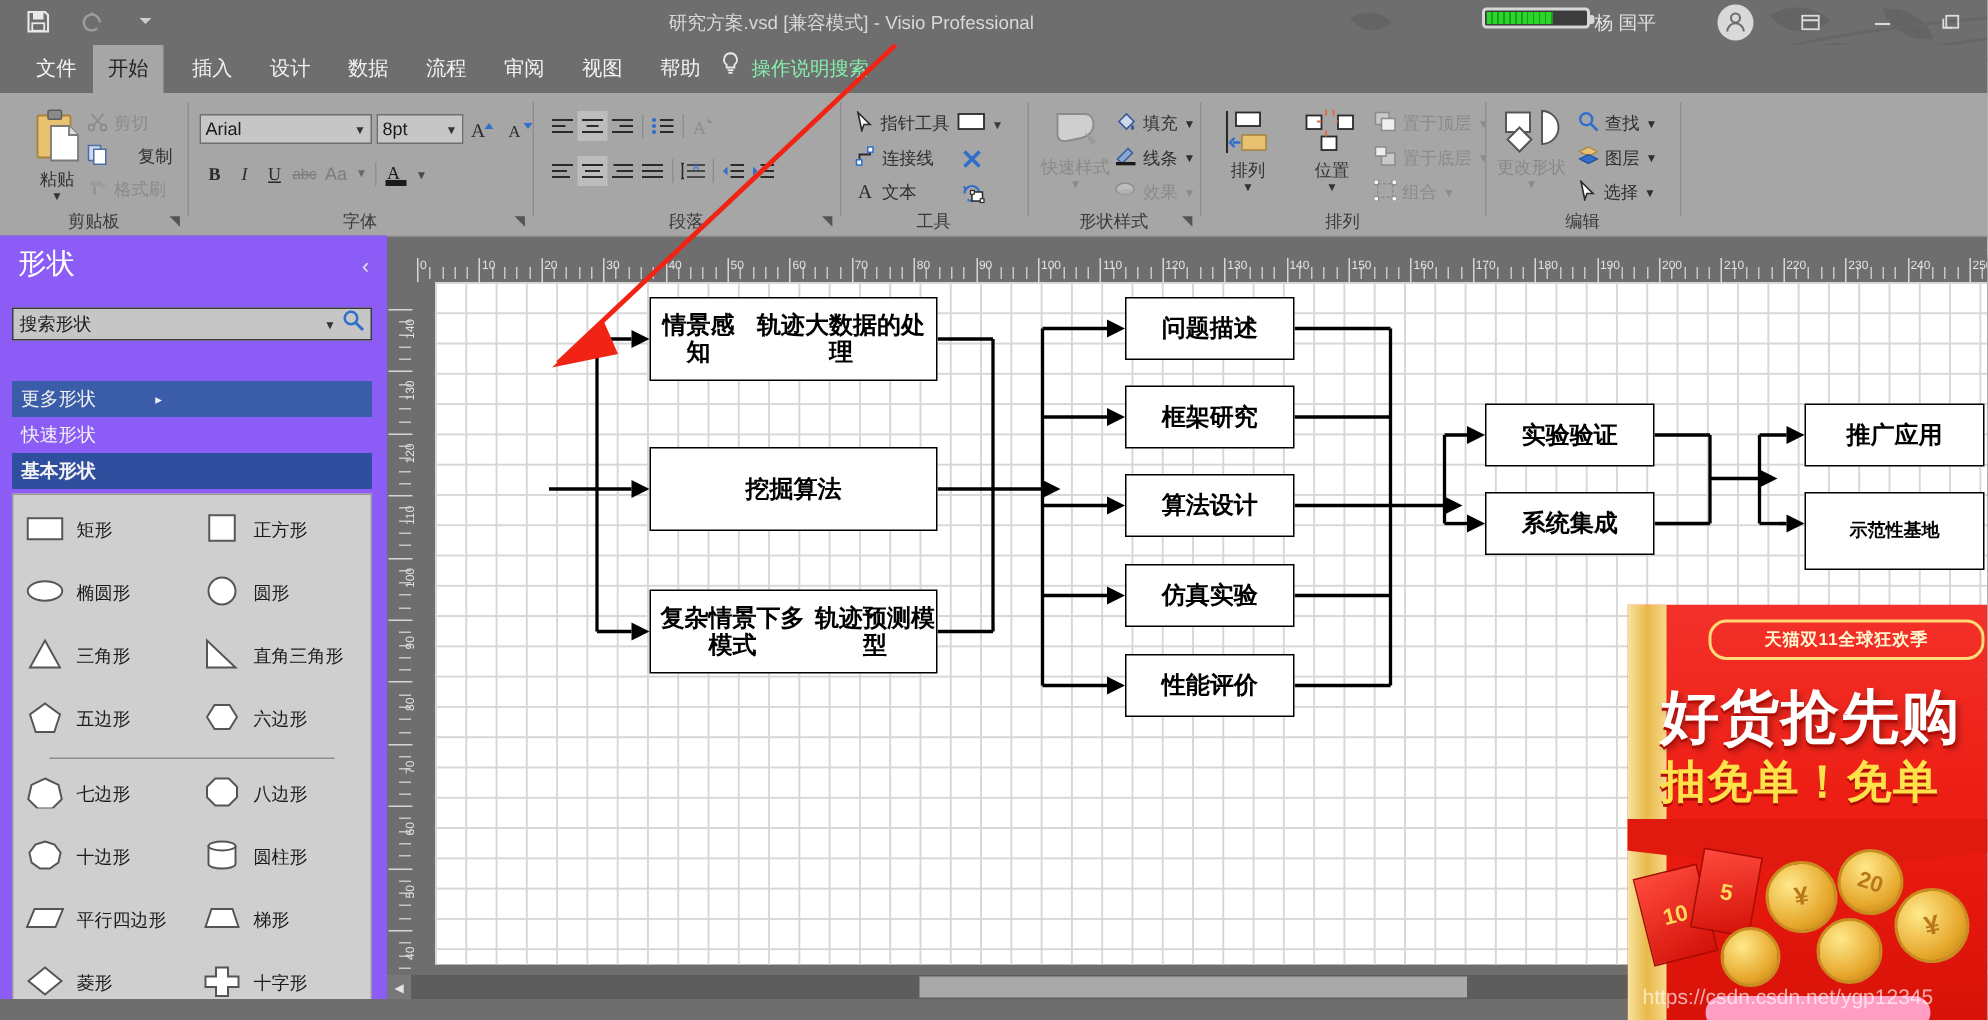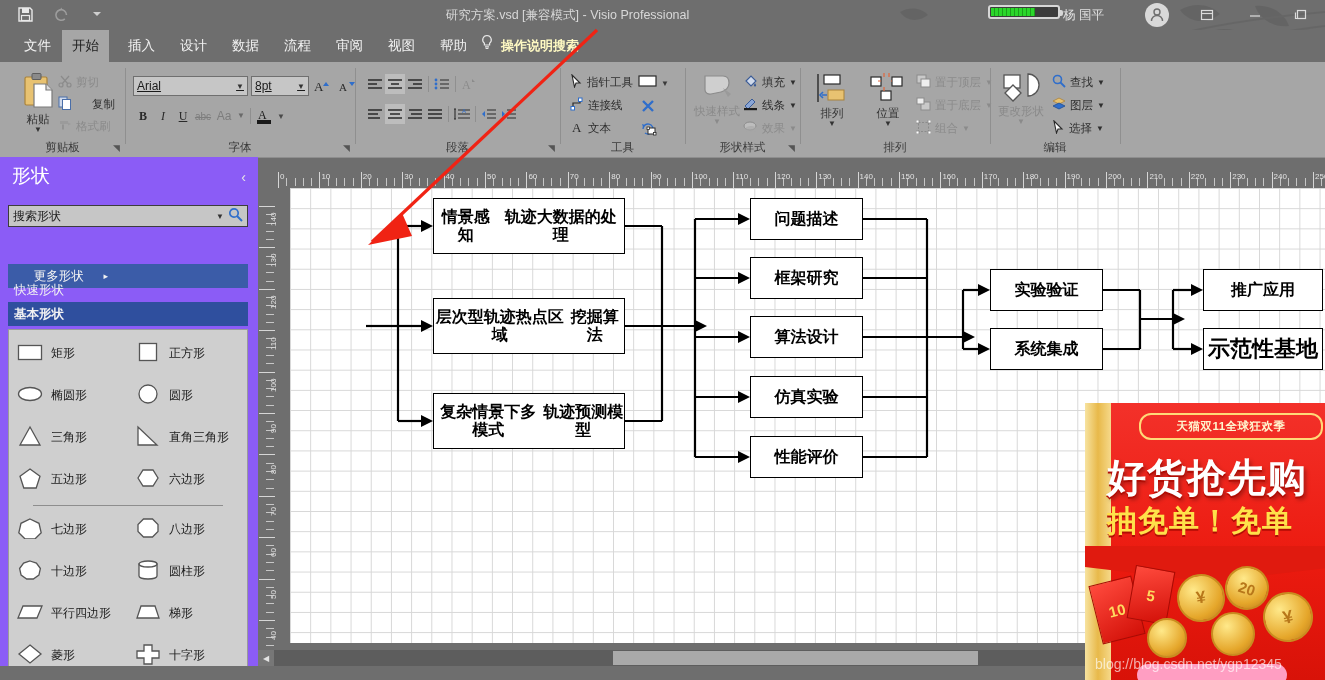--- a/index.html
+++ b/index.html
@@ -27,39 +27,39 @@
   .username{position:absolute;left:1063px;top:0;height:30px;line-height:30px;color:#e2e2e2;font-size:12.5px;}
   .avatar{position:absolute;left:1145px;top:3px;width:24px;height:24px;border-radius:50%;background:#d9d9d9;display:flex;align-items:center;justify-content:center;}
   .wctl{position:absolute;top:0;height:30px;width:30px;display:flex;align-items:center;justify-content:center;color:#dcdcdc;}
   .wctl.r{left:1192px;} .wctl.m{left:1240px;} .wctl.x{left:1286px;}
   .leaves{position:absolute;left:0;top:0;width:1325px;height:70px;opacity:.30;pointer-events:none;}
 
   
   .tabstrip{position:absolute;left:0;top:30px;width:1325px;height:32px;background:#6e6e6e;}
   .tab{position:absolute;top:0;height:32px;line-height:32px;color:#f2f2f2;font-size:13.5px;padding:0 10px;}
   .tab.active{background:#a6a6a6;color:#1f1f1f;}
-  .tellme{position:absolute;top:0;height:32px;line-height:32px;color:#fef9c3;font-size:13px;display:flex;align-items:center;gap:7px;font-weight:bold;}
+  .tellme{position:absolute;top:0;height:32px;line-height:32px;color:#86efac;font-size:13px;display:flex;align-items:center;gap:7px;}
   .share{position:absolute;right:14px;top:33px;height:26px;line-height:26px;color:#ededed;font-size:12.5px;display:flex;align-items:center;gap:5px;}
 
   
   .ribbon{position:absolute;left:0;top:62px;width:1325px;height:95px;background:#a6a6a6;border-bottom:1px solid #8e8e8e;}
   .grp{position:absolute;top:0;height:95px;}
   .grp .glabel{position:absolute;bottom:2px;width:100%;text-align:center;font-size:11.5px;color:#3a3a3a;}
   .gsep{position:absolute;top:6px;width:1px;height:76px;background:#8f8f8f;}
   .dlg{position:absolute;bottom:4px;font-size:9px;color:#555;}
 
   .bigbtn{position:absolute;display:flex;flex-direction:column;align-items:center;width:52px;font-size:11.5px;color:#333;}
   .bigbtn .cap{margin-top:1px;text-align:center;line-height:12px;}
   .bigbtn.dis{color:#8a8a8a;}
   .caret{font-size:8px;line-height:8px;margin-top:1px;}
 
   .smrow{position:absolute;display:flex;align-items:center;gap:4px;font-size:11.5px;color:#2f2f2f;white-space:nowrap;}
   .smrow.dis{color:#8b8b8b;}
 
-  .combo{position:absolute;height:20px;background:#c6c6c6;border:1px solid #6f6f6f;box-sizing:border-box;display:flex;align-items:center;padding:0 3px;font-size:12px;color:#1b1b1b;text-decoration:underline;}
+  .combo{position:absolute;height:20px;background:#c6c6c6;border:1px solid #6f6f6f;box-sizing:border-box;display:flex;align-items:center;padding:0 3px;font-size:12px;color:#1b1b1b;}
   .combo .cv{flex:1;}
   .combo .cd{font-size:8px;color:#333;}
 
   .tbtn{width:20px;height:20px;display:flex;align-items:center;justify-content:center;font-size:12px;color:#2a2a2a;}
   .tbtn.on{background:#bdbdbd;}
   .vsep{width:1px;height:16px;background:#8f8f8f;margin:0 3px;}
 
   
   .shapes{position:absolute;left:0;top:157px;width:258px;height:610px;background:#8b5cf6;}
   .shapes-title{position:absolute;left:12px;top:6px;font-size:19px;color:#ffffff;}
@@ -619,21 +619,21 @@
       <span class="sv">搜索形状</span>
       <span class="sd">▼</span>
       <span>
         <svg width="15" height="15" viewBox="0 0 15 15">
             <circle cx="6" cy="6" r="4.2" fill="none" stroke="#2f6ecb" stroke-width="1.7"></circle>
             <path d="M9 9l5 5" stroke="#2f6ecb" stroke-width="2"></path>
           </svg>
       </span>
     </div>
 
-    <div class="srow sel" style="top:107px;text-align:center;">
+    <div class="srow sel" style="top:97px;">
       <span>更多形状</span>
       <span class="arr">▸</span>
     </div>
     <div class="srow" style="top:121px;">
       <span>快速形状</span>
     </div>
     <div class="srow sel2" style="top:145px;">
       <span>基本形状</span>
     </div>
 
@@ -1039,21 +1039,20 @@
           <path d="M901 96l12 6-12 6z"></path>
           <path d="M901 155l12 6-12 6z"></path>
         </g>
       </svg>
 
     <div class="node" style="left: 143px; top: 10px; width: 192px; height: 56px; font-size: 16px;">
           <div>情景感知</div>
           <div>轨迹大数据的处理</div>
         </div>
         <div class="node" style="left: 143px; top: 110px; width: 192px; height: 56px; font-size: 16px;">
-          <div>层次型轨迹热点区域</div>
           <div>挖掘算法</div>
         </div>
         <div class="node" style="left: 143px; top: 205px; width: 192px; height: 56px; font-size: 16px;">
           <div>复杂情景下多模式</div>
           <div>轨迹预测模型</div>
         </div>
         <div class="node" style="left: 460px; top: 10px; width: 113px; height: 42px; font-size: 16px;">
           <div>问题描述</div>
         </div>
         <div class="node" style="left: 460px; top: 69px; width: 113px; height: 42px; font-size: 16px;">
@@ -1070,21 +1069,21 @@
         </div>
         <div class="node" style="left: 700px; top: 81px; width: 113px; height: 42px; font-size: 16px;">
           <div>实验验证</div>
         </div>
         <div class="node" style="left: 700px; top: 140px; width: 113px; height: 42px; font-size: 16px;">
           <div>系统集成</div>
         </div>
         <div class="node" style="left: 913px; top: 81px; width: 120px; height: 42px; font-size: 16px;">
           <div>推广应用</div>
         </div>
-        <div class="node" style="left: 913px; top: 140px; width: 120px; height: 42px; font-size: 22px;">
+        <div class="node" style="left: 913px; top: 140px; width: 120px; height: 52px; font-size: 12px;">
           <div>示范性基地</div>
         </div>
       </div>
   </div>
 
   <div class="hsb">
     <div class="lb">◀</div>
     <div class="thumb"></div>
   </div>
   <div class="statusbar"></div>
@@ -1113,21 +1112,21 @@
         <span>20</span>
       </div>
       <div class="coin" style="left:178px;top:32px;width:46px;height:46px;font-size:18px;transform:rotate(-12deg);">
         <span>¥</span>
       </div>
       <div class="coin" style="left:126px;top:52px;width:40px;height:40px;"></div>
       <div class="coin" style="left:62px;top:58px;width:36px;height:36px;"></div>
       <div class="pinkbar"></div>
     </div>
 
-    <div class="adwm">blog://blog.csdn.net/ygp12345</div>
+    <div class="adwm">https://csdn.csdn.net/ygp12345</div>
   </div>
 
   <svg class="annot" viewBox="0 0 1325 680">
     <path d="M597 30 L372 242" stroke="#f02314" stroke-width="3.2" fill="none"></path>
     <path d="M402 213 L368 245 L412 236 Z" fill="#f02314"></path>
   </svg>
 
 </div>
 
 </body></html>

